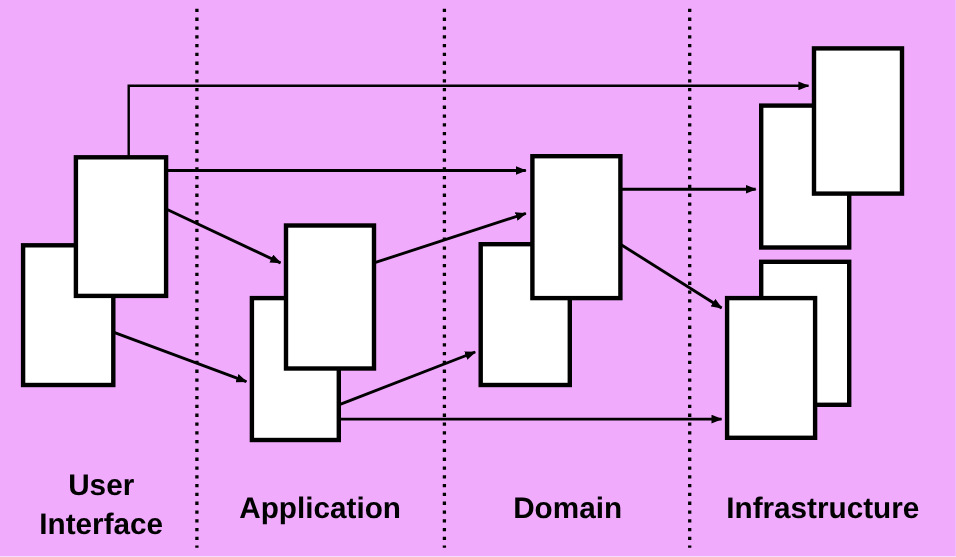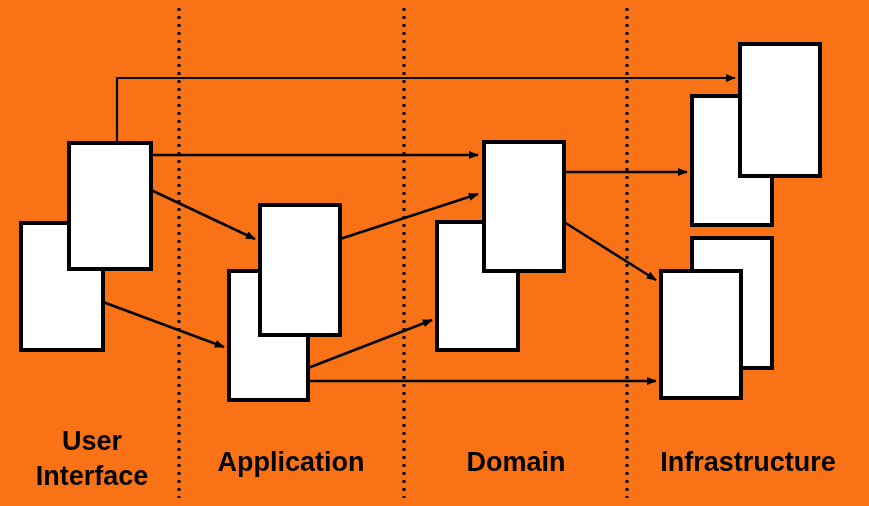--- a/index.html
+++ b/index.html
@@ -7,21 +7,21 @@
     padding: 0;
     background: #ffffff;
   }
   body {
     font-family: "Liberation Sans", sans-serif;
   }
   #diagram-root {
     position: relative;
     width: 869px;
     height: 506px;
-    background: #f97316;
+    background: #f0abfc;
     overflow: hidden;
   }
   svg#arch-svg {
     display: block;
     width: 869px;
     height: 506px;
   }
   .layer-box {
     fill: #ffffff;
     stroke: #000000;

